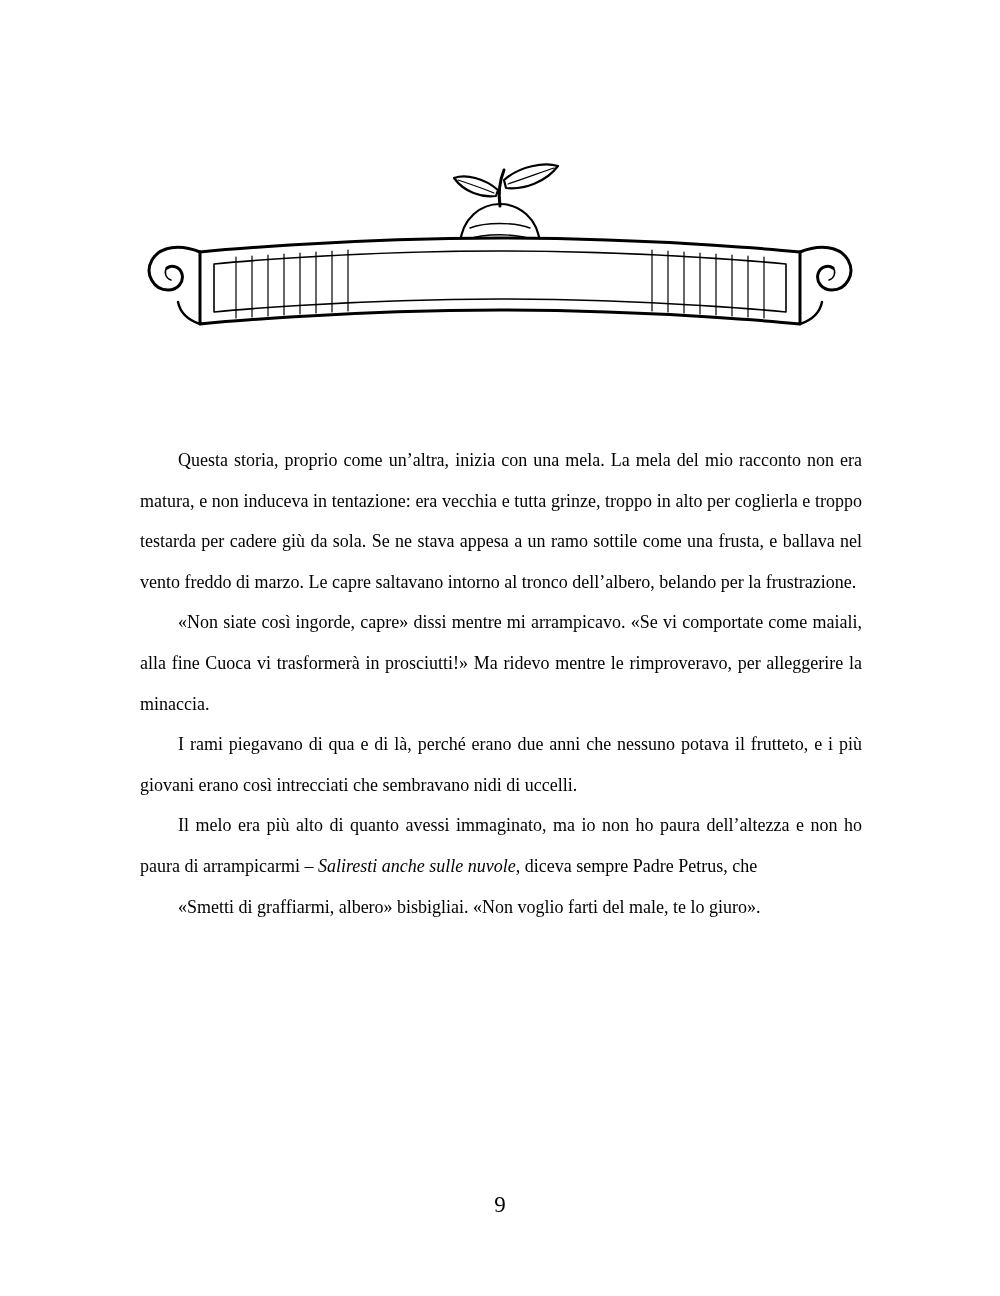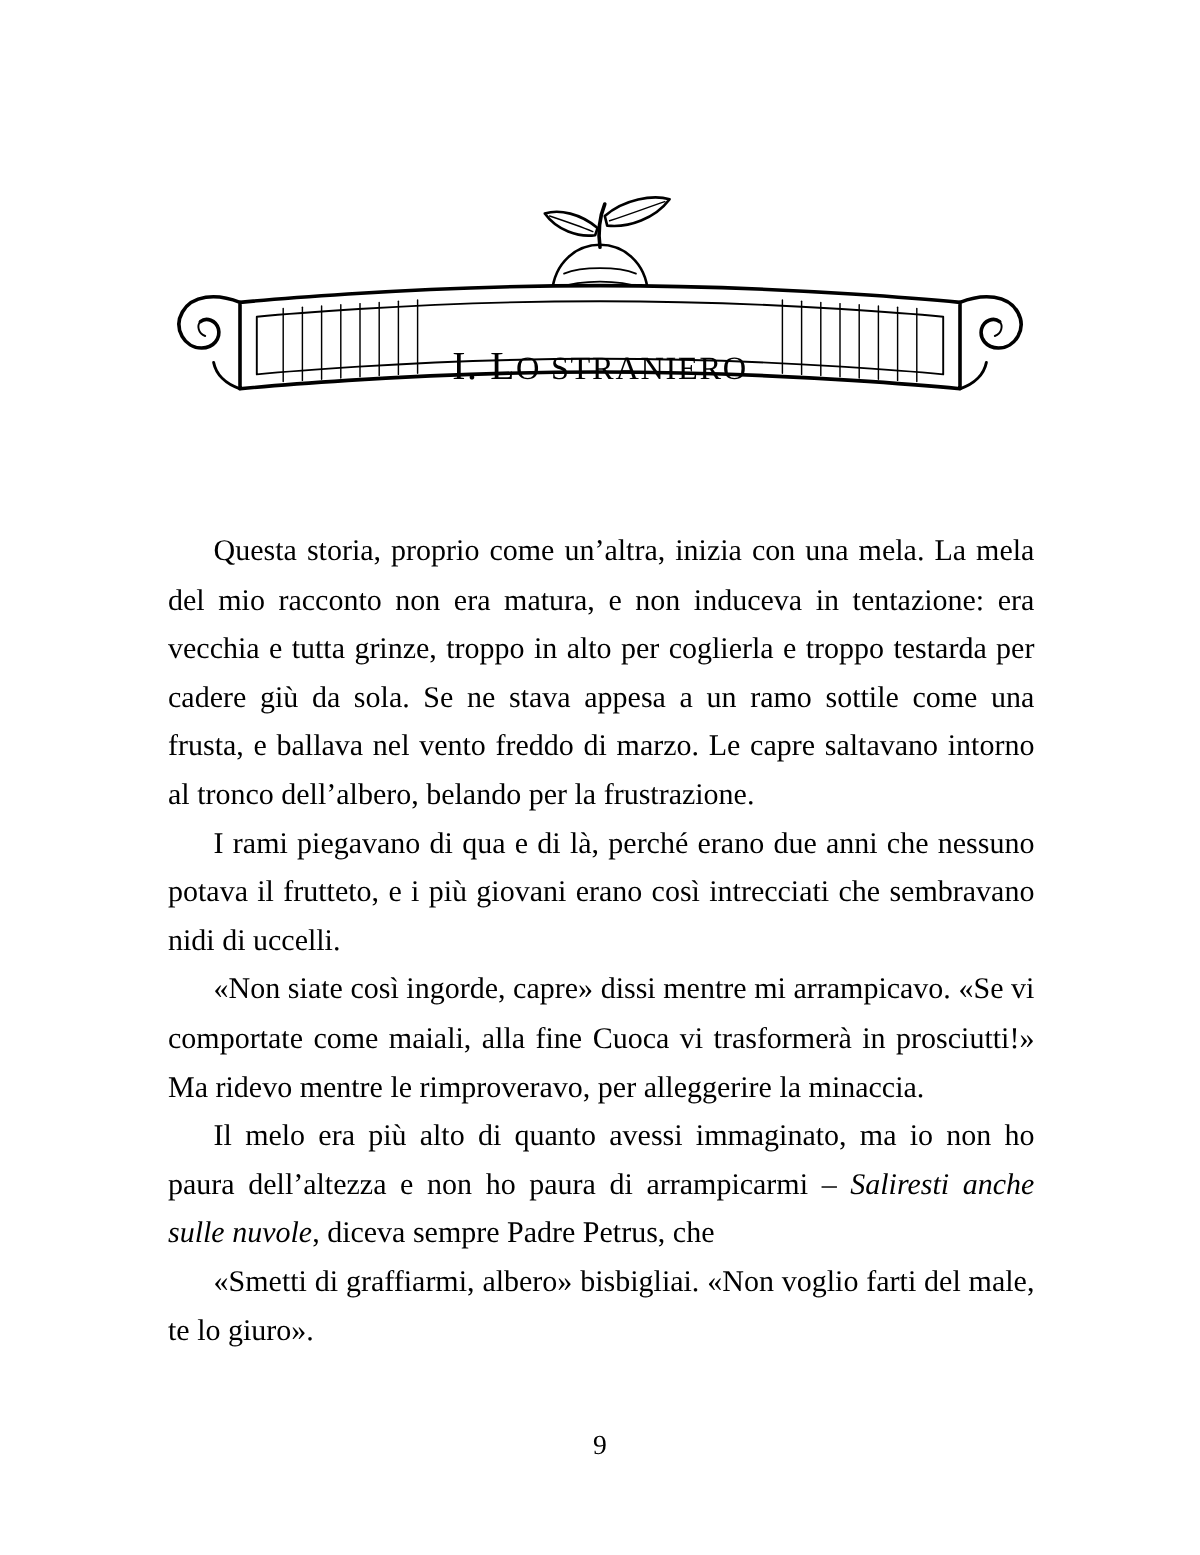--- a/index.html
+++ b/index.html
@@ -61,21 +61,21 @@
   .chapter-title .small-caps {
     font-size: 27px;
   }
 
   
   .body-text {
     position: absolute;
     top: 440px;
     left: 140px;
     width: 722px;
-    font-size: 25px;
+    font-size: 18px;
     line-height: 40.6px;
     text-align: justify;
     text-justify: inter-word;
     hyphens: manual;
   }
   .body-text p {
     margin: 0;
     text-indent: 38px;
   }
   .body-text i {
@@ -146,29 +146,26 @@
           <path d="M528 111 L 528 172" stroke-width="1.2"></path>
           <path d="M544 112 L 544 173" stroke-width="1.2"></path>
           <path d="M560 113 L 560 174" stroke-width="1.2"></path>
           <path d="M576 114 L 576 175" stroke-width="1.2"></path>
           <path d="M592 115 L 592 176" stroke-width="1.2"></path>
           <path d="M608 116 L 608 177" stroke-width="1.2"></path>
           <path d="M624 117 L 624 178" stroke-width="1.2"></path>
         </g>
       </svg>
 
-      <div class="chapter-title">
-        <span><span>I. L</span><span class="small-caps">O STRANIERO</span></span>
-      </div>
     </div>
   </div>
 
   <div class="body-text">
     <p>Questa storia, proprio come un’altra, inizia con una mela. La mela del mio racconto non era matura, e non induceva in tentazione: era vecchia e tutta grinze, troppo in alto per coglierla e troppo testarda per cadere giù da sola. Se ne stava appesa a un ramo sottile come una frusta, e ballava nel vento freddo di marzo. Le capre saltavano intorno al tronco dell’albero, belando per la frustrazione.</p>
+    <p>«Non siate così ingorde, capre» dissi mentre mi arrampicavo. «Se vi comportate come maiali, alla fine Cuoca vi trasformerà in prosciutti!» Ma ridevo mentre le rimproveravo, per alleggerire la minaccia.</p>
     <p>I rami piegavano di qua e di là, perché erano due anni che nessuno potava il frutteto, e i più giovani erano così intrecciati che sembravano nidi di uccelli.</p>
-    <p>«Non siate così ingorde, capre» dissi mentre mi arrampicavo. «Se vi comportate come maiali, alla fine Cuoca vi trasformerà in prosciutti!» Ma ridevo mentre le rimproveravo, per alleggerire la minaccia.</p>
     <p><span>Il melo era più alto di quanto avessi immaginato, ma io non ho paura dell’altezza e non ho paura di arrampicarmi – </span><i>Saliresti anche sulle nuvole</i><span>, diceva sempre Padre Petrus, che</span></p>
     <p>«Smetti di graffiarmi, albero» bisbigliai. «Non voglio farti del male, te lo giuro».</p>
   </div>
 
   <div class="folio">9</div>
 
 </div>
 
 </body></html>

